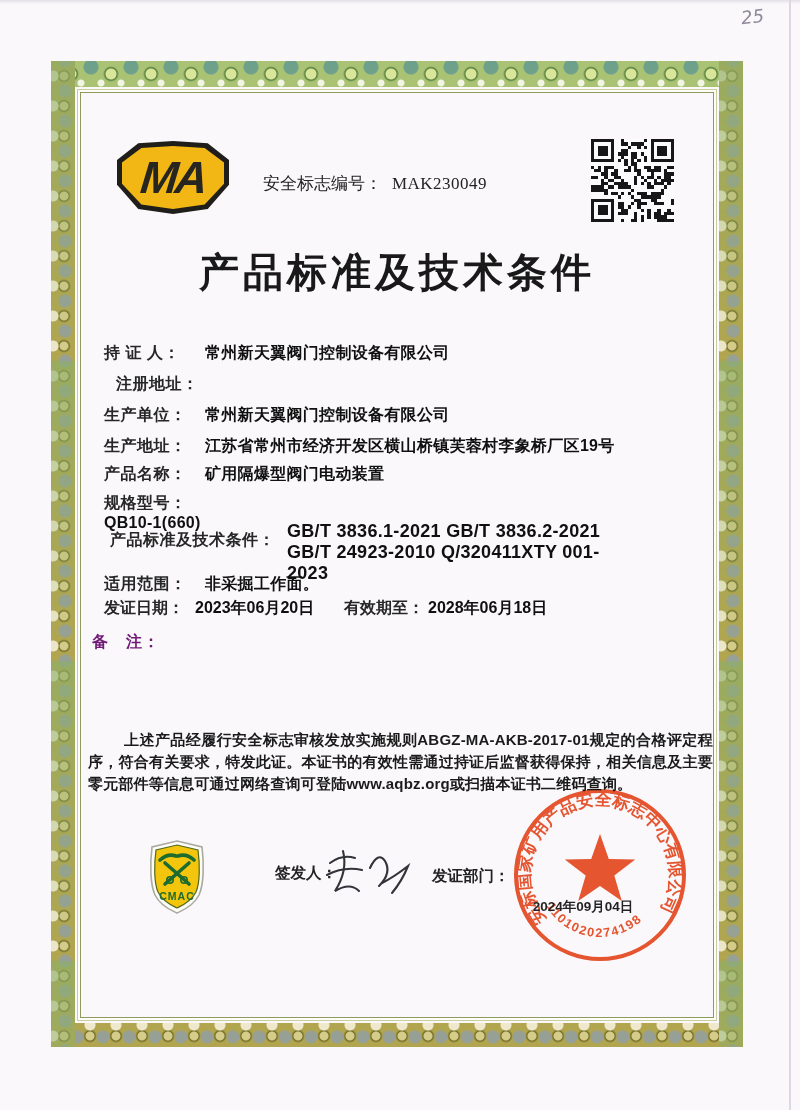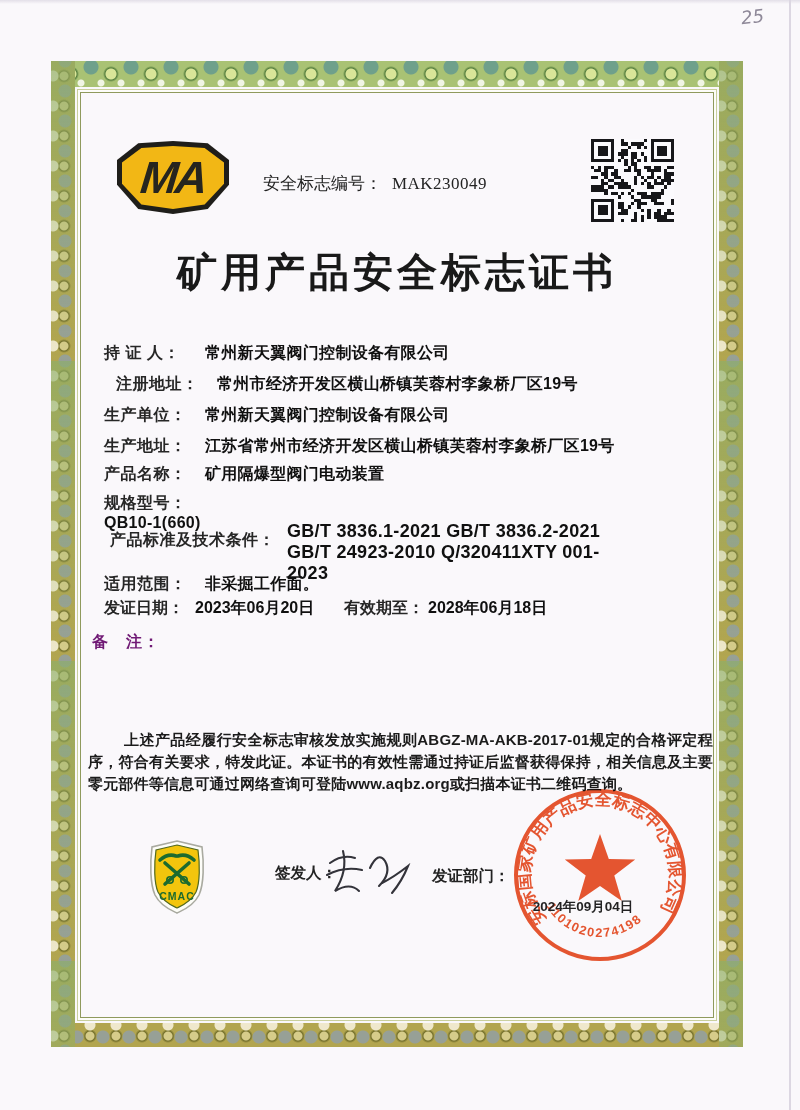--- a/index.html
+++ b/index.html
@@ -317,29 +317,28 @@
       <rect x="12" y="24" width="1" height="1" fill="#17171a"></rect>
       <rect x="13" y="24" width="1" height="1" fill="#17171a"></rect>
       <rect x="15" y="24" width="1" height="1" fill="#17171a"></rect>
       <rect x="20" y="24" width="1" height="1" fill="#17171a"></rect>
       <rect x="21" y="24" width="1" height="1" fill="#17171a"></rect>
       <rect x="22" y="24" width="1" height="1" fill="#17171a"></rect>
       <rect x="23" y="24" width="1" height="1" fill="#17171a"></rect>
       <rect x="24" y="24" width="1" height="1" fill="#17171a"></rect>
     </svg>
 
-  <h1 class="title">矿用产品安全标志证书</h1>
+  <h1 class="title">产品标准及技术条件</h1>
 
   <div class="field f0">
     <span class="flabel">持 证 人：</span>
     <span class="fvalue">常州新天翼阀门控制设备有限公司</span>
   </div>
   <div class="field f1">
     <span class="flabel">注册地址：</span>
-    <span class="fvalue">常州市经济开发区横山桥镇芙蓉村李象桥厂区19号</span>
   </div>
   <div class="field f2">
     <span class="flabel">生产单位：</span>
     <span class="fvalue">常州新天翼阀门控制设备有限公司</span>
   </div>
   <div class="field f3">
     <span class="flabel">生产地址：</span>
     <span class="fvalue">江苏省常州市经济开发区横山桥镇芙蓉村李象桥厂区19号</span>
   </div>
   <div class="field f4">

